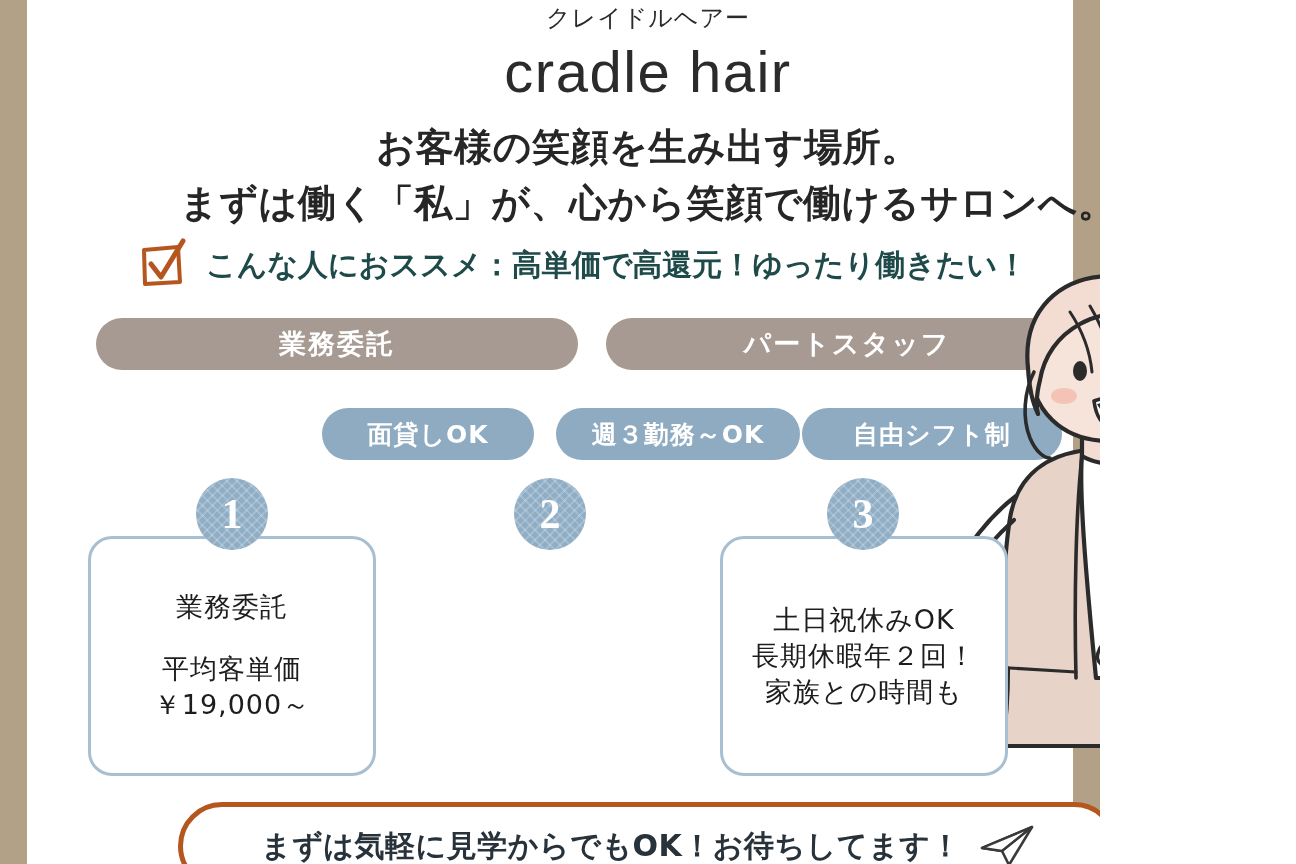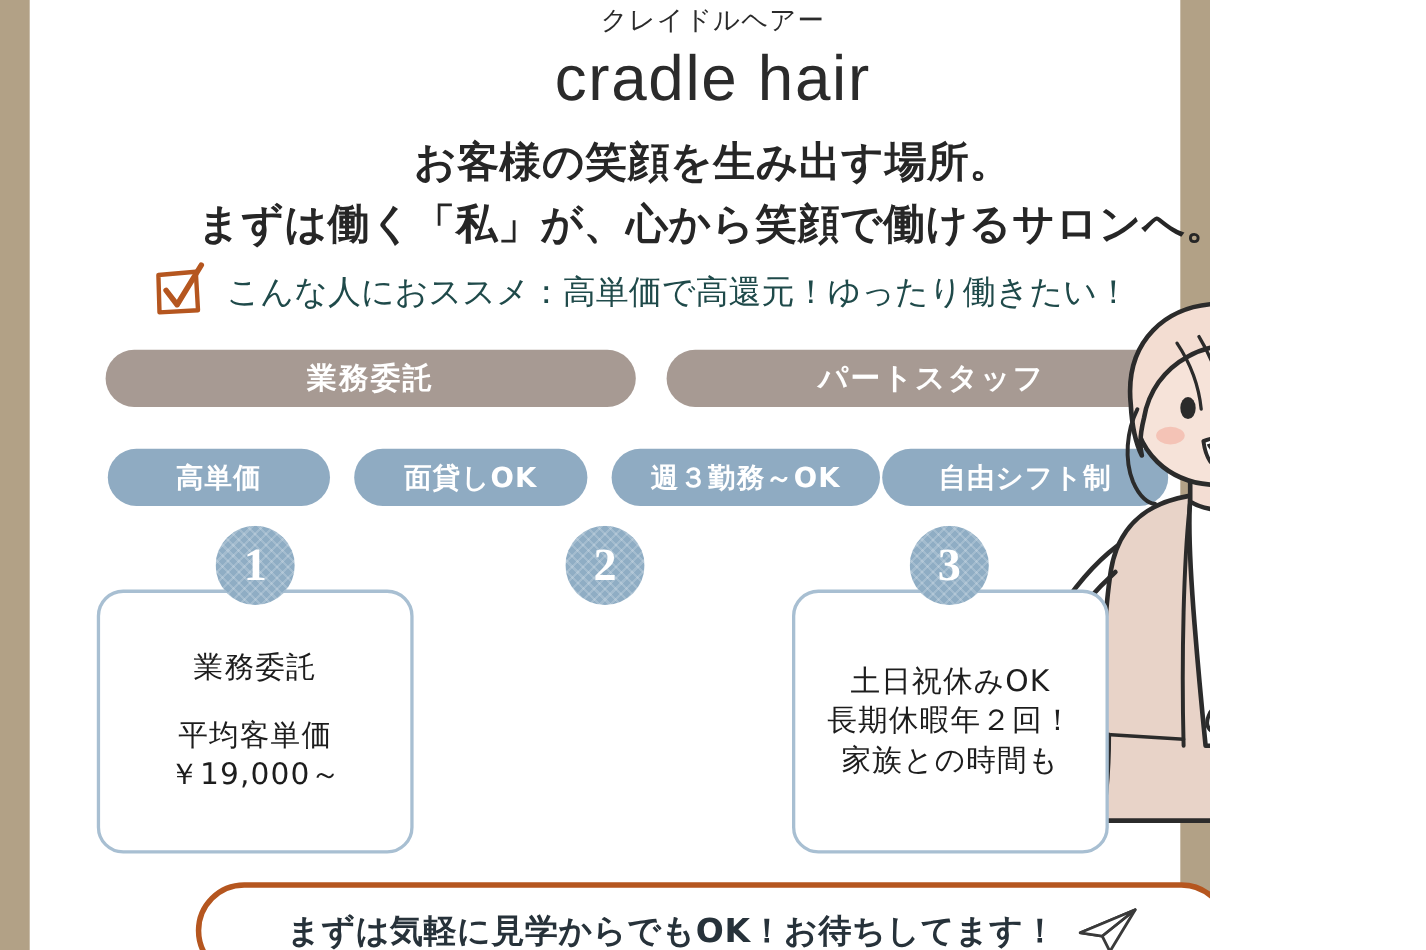--- a/index.html
+++ b/index.html
@@ -69,21 +69,21 @@
     position: absolute;
     top: 238px;
     left: 138px;
     display: flex;
     align-items: center;
     gap: 16px;
   }
   .check-icon { width: 52px; height: 54px; display: block; }
   .reco-text {
     font-size: 30px;
-    font-weight: 400;
+    font-weight: 700;
     color: #1f4a4a;
     letter-spacing: 0px;
     font-family: "DejaVu Sans", sans-serif;
     white-space: nowrap;
   }
 
   
   .role-pill {
     position: absolute;
     height: 52px;
@@ -232,21 +232,20 @@
         <path d="M6 12 L40 9 L42 44 L7 46 Z" fill="none" stroke="#b5561f" stroke-width="4" stroke-linecap="round" stroke-linejoin="round"></path>
         <path d="M13 26 L23 39 L45 3" fill="none" stroke="#b5561f" stroke-width="5" stroke-linecap="round" stroke-linejoin="round"></path>
       </svg>
     </span>
     <span class="reco-text">こんな人におススメ：高単価で高還元！ゆったり働きたい！</span>
   </div>
 
   <div class="role-pill p0">業務委託</div>
   <div class="role-pill p1">パートスタッフ</div>
 
-  <div class="tag t0">高単価</div>
   <div class="tag t1">面貸しOK</div>
   <div class="tag t2">週３勤務～OK</div>
   <div class="tag t3">自由シフト制</div>
 
   <div class="num-circle c0">1</div>
   <div class="num-circle c1">2</div>
   <div class="num-circle c2">3</div>
 
   <div class="info-card k0">
     <div class="card-line">業務委託</div>

